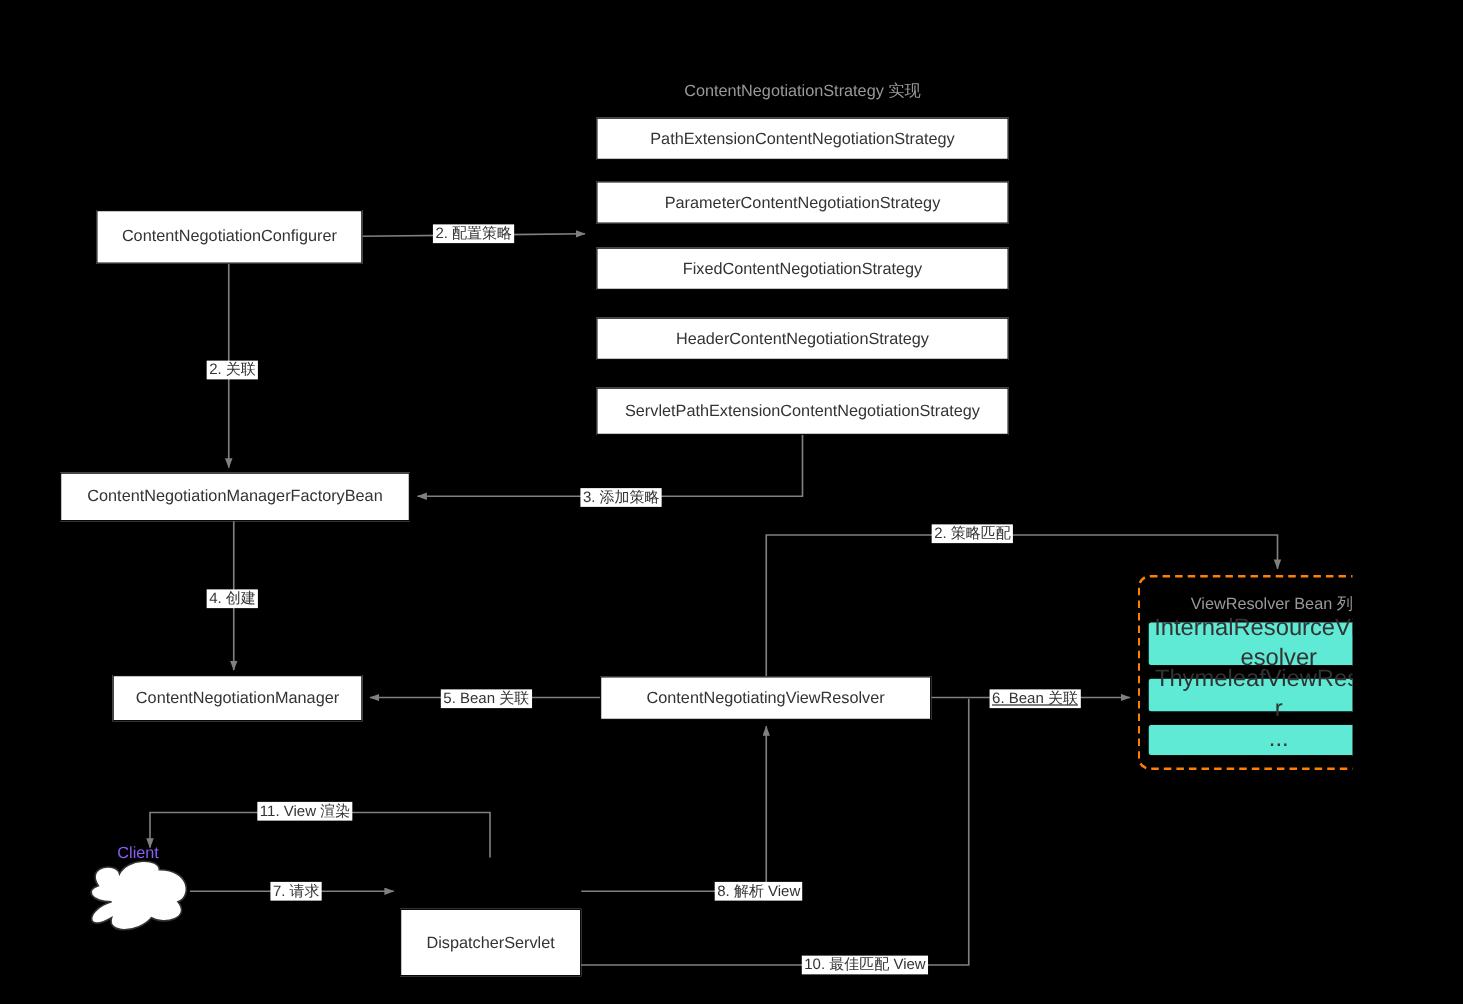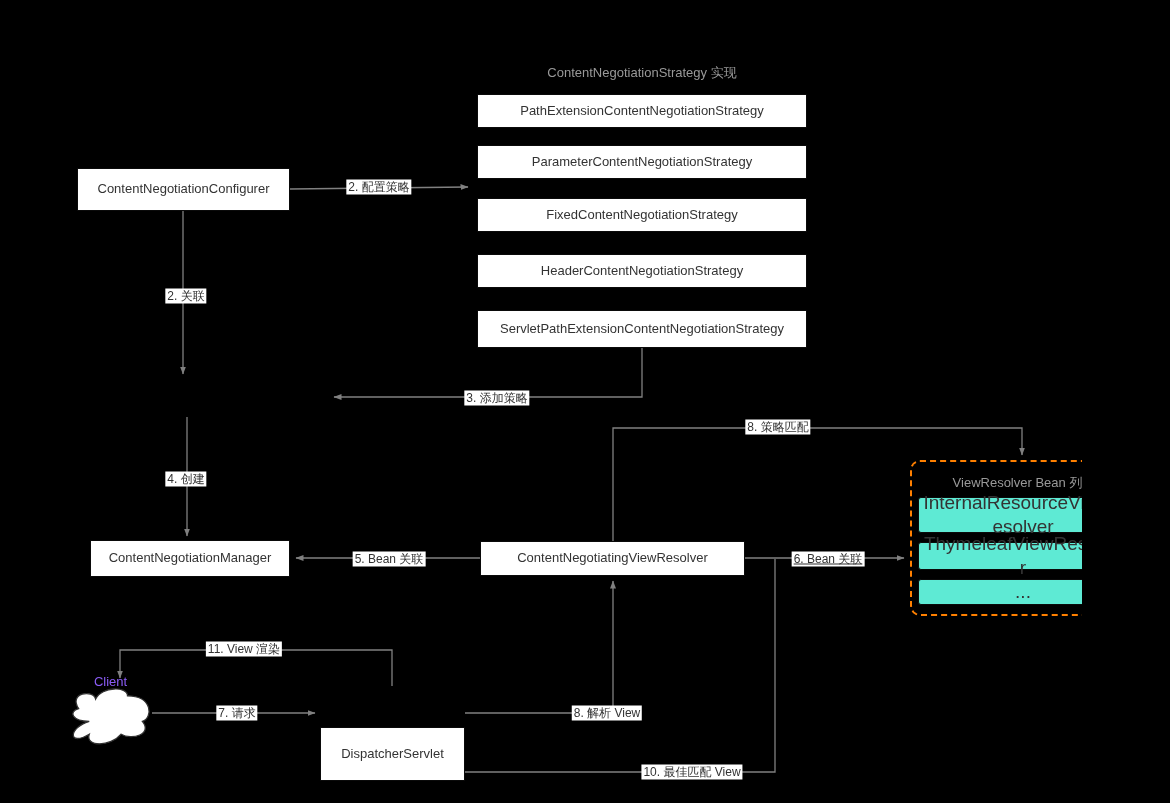--- a/index.html
+++ b/index.html
@@ -137,20 +137,21 @@
 
   <div class="diagram-title" style="left:477px; top:64px; width:330px;">ContentNegotiationStrategy 实现</div>
 
   <div class="node" style="left:477px; top:94px; width:330px; height:34px;">PathExtensionContentNegotiationStrategy</div>
   <div class="node" style="left:477px; top:145px; width:330px; height:34px;">ParameterContentNegotiationStrategy</div>
   <div class="node" style="left:477px; top:198px; width:330px; height:34px;">FixedContentNegotiationStrategy</div>
   <div class="node" style="left:477px; top:310px; width:330px; height:38px;">ServletPathExtensionContentNegotiationStrategy</div>
   <div class="node" style="left:477px; top:254px; width:330px; height:34px;">HeaderContentNegotiationStrategy</div>
 
   <div class="node" style="left:77px; top:168px; width:213px; height:43px;">ContentNegotiationConfigurer</div>
+  <div class="node" style="left:48px; top:378px; width:280px; height:39px;">ContentNegotiationManagerFactoryBean</div>
   <div class="node" style="left:90px; top:540px; width:200px; height:37px;">ContentNegotiationManager</div>
 
   <div class="node" style="left:480px; top:541px; width:265px; height:35px;">ContentNegotiatingViewResolver</div>
   <div class="node" style="left:320px; top:727px; width:145px; height:54px;">DispatcherServlet</div>
 
   <div class="cloud-label">Client</div>
 
   <div class="group-box" style="left:910px; top:460px; width:228px; height:156px;">
     <div class="group-title">ViewResolver Bean 列表</div>
   </div>
@@ -159,17 +160,17 @@
   <div class="group-item" style="left:918px; top:579px; width:210px; height:26px;">...</div>
 
   <div class="edge-label" style="left:186px; top:296px;">2. 关联</div>
   <div class="edge-label" style="left:379px; top:187px;">2. 配置策略</div>
   <div class="edge-label" style="left:497px; top:398px;">3. 添加策略</div>
   <div class="edge-label" style="left:186px; top:479px;">4. 创建</div>
   <div class="edge-label" style="left:389px; top:559px;">5. Bean 关联</div>
   <div class="edge-label" style="left:828px; top:559px;text-decoration:underline;">6. Bean 关联</div>
   <div class="edge-label" style="left:237px; top:713px;">7. 请求</div>
   <div class="edge-label" style="left:607px; top:713px;">8. 解析 View</div>
-  <div class="edge-label" style="left:778px; top:427px;">8. 策略匹配</div>
+  <div class="edge-label" style="left:778px; top:427px;">2. 策略匹配</div>
   <div class="edge-label" style="left:692px; top:772px;">10. 最佳匹配 View</div>
   <div class="edge-label" style="left:244px; top:649px;">11. View 渲染</div>
 
 </div>
 
 </body></html>

